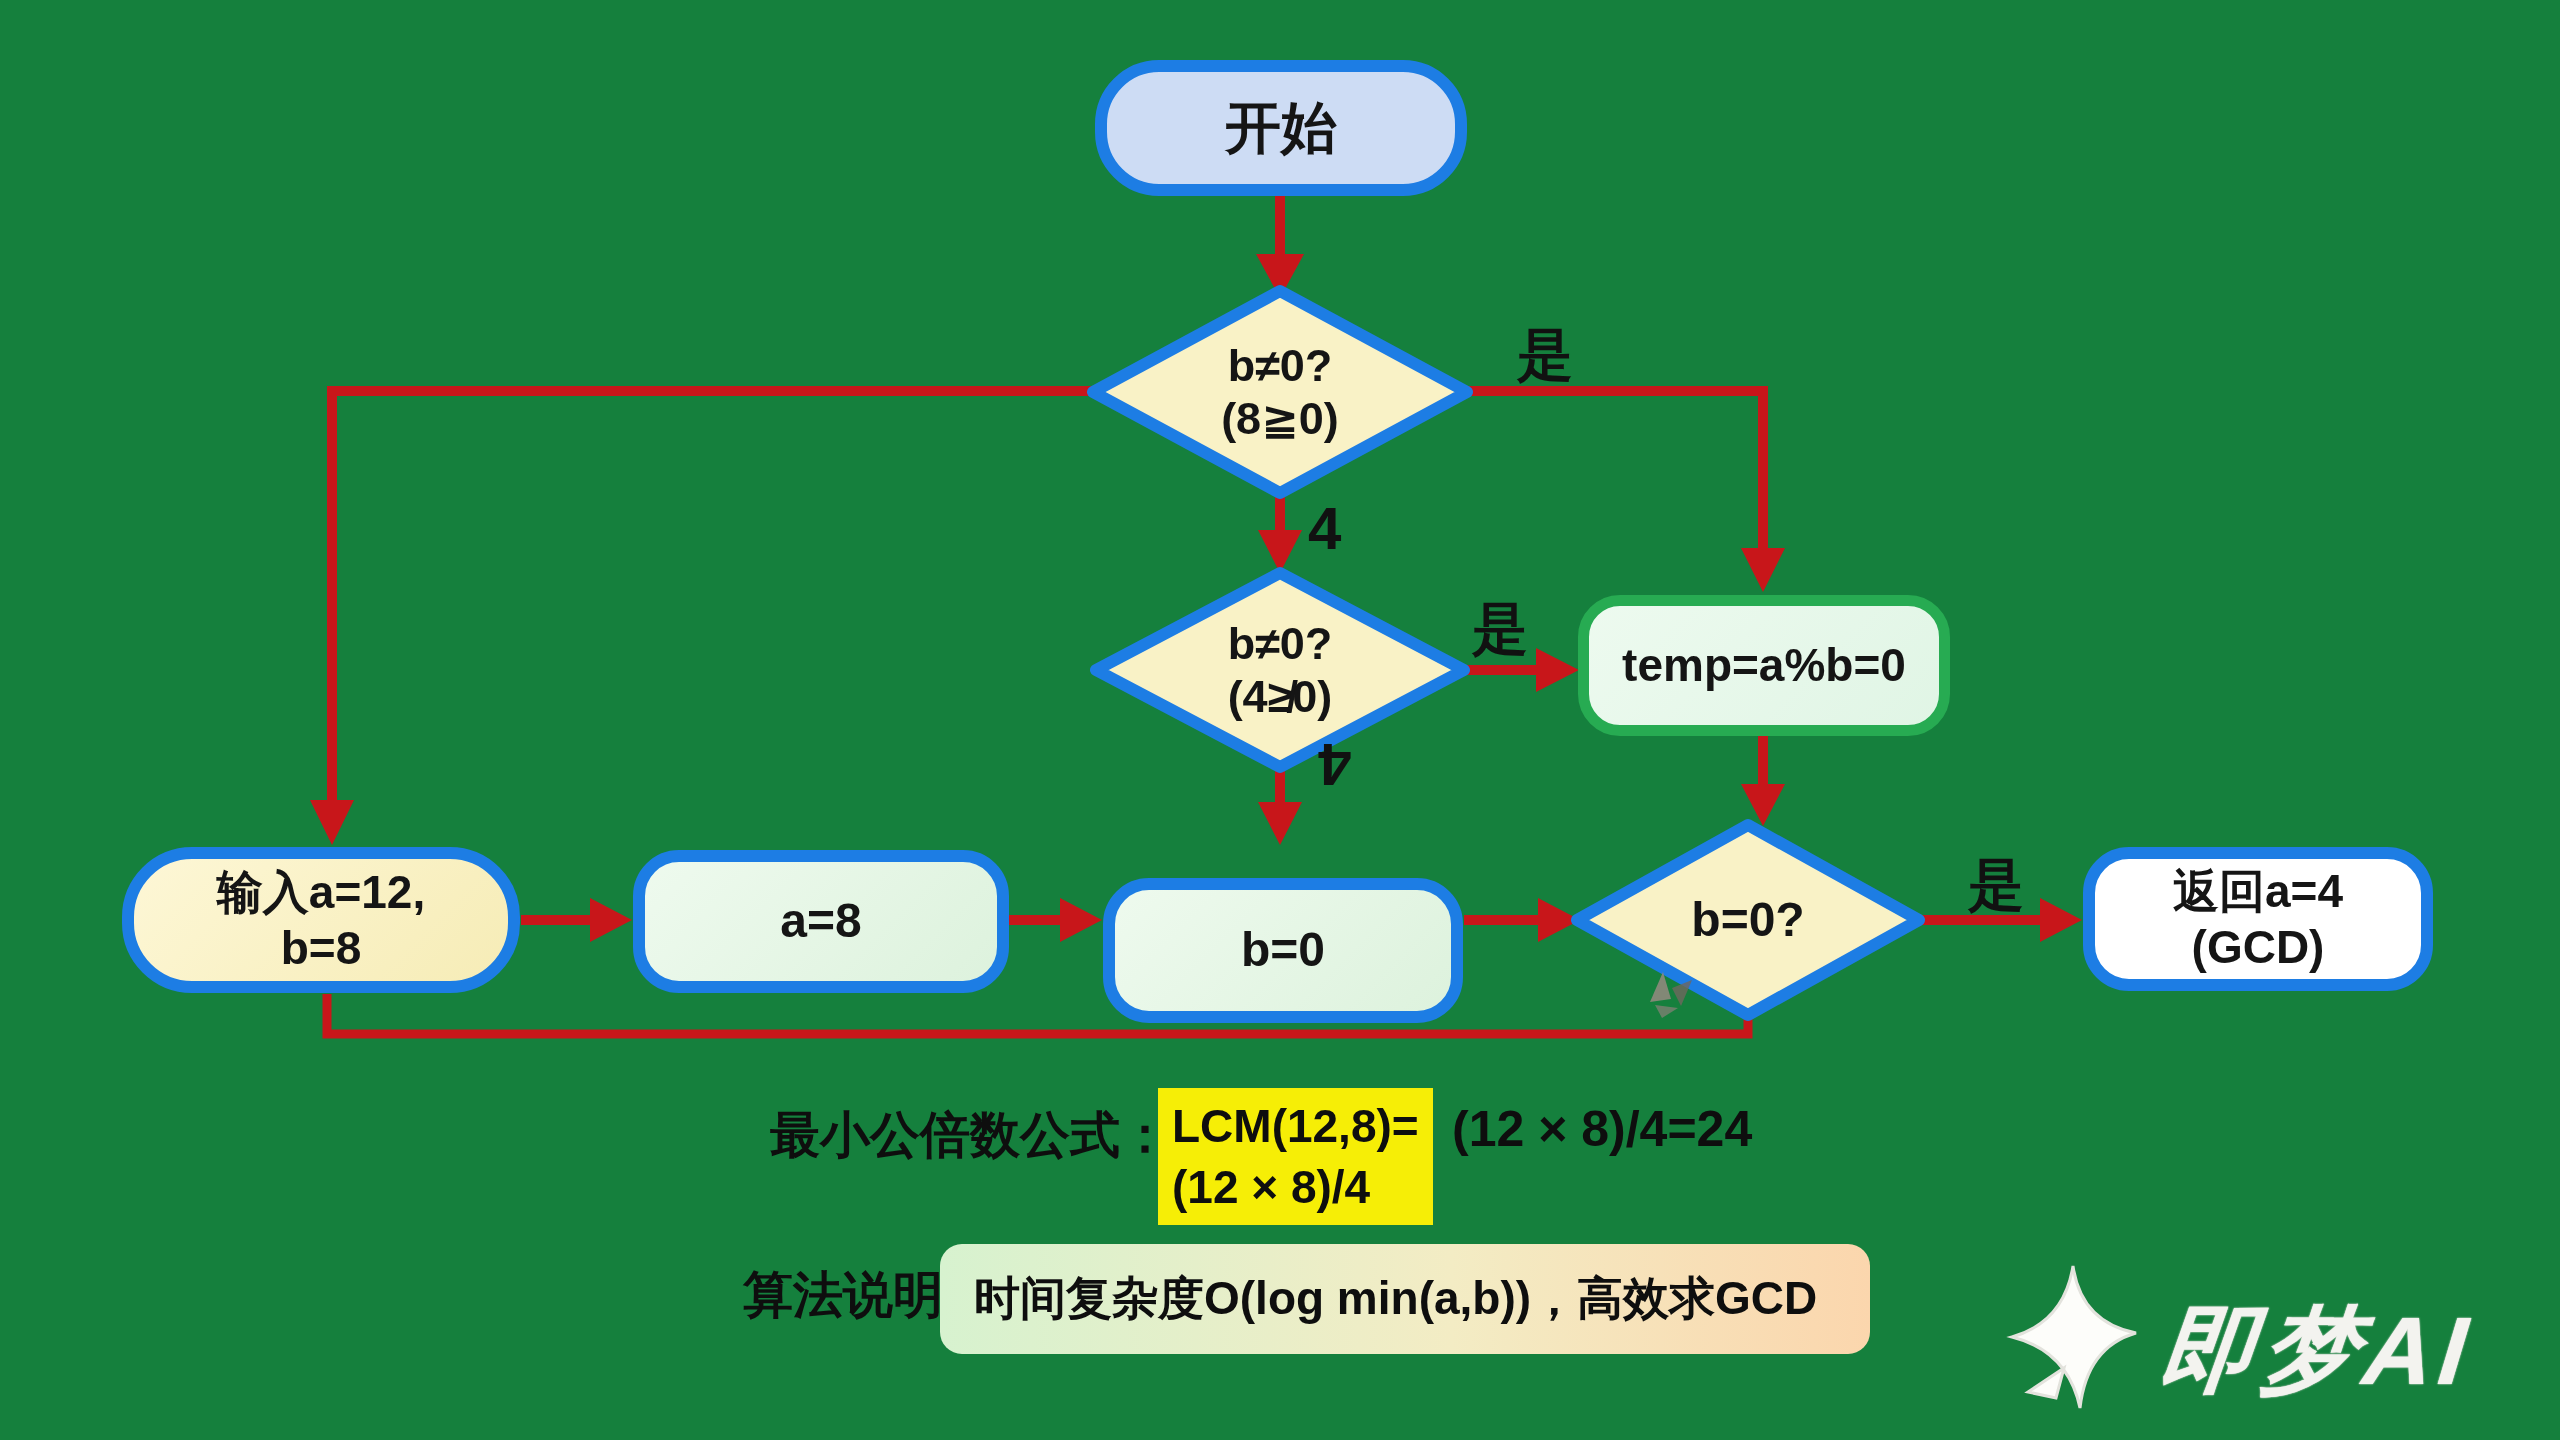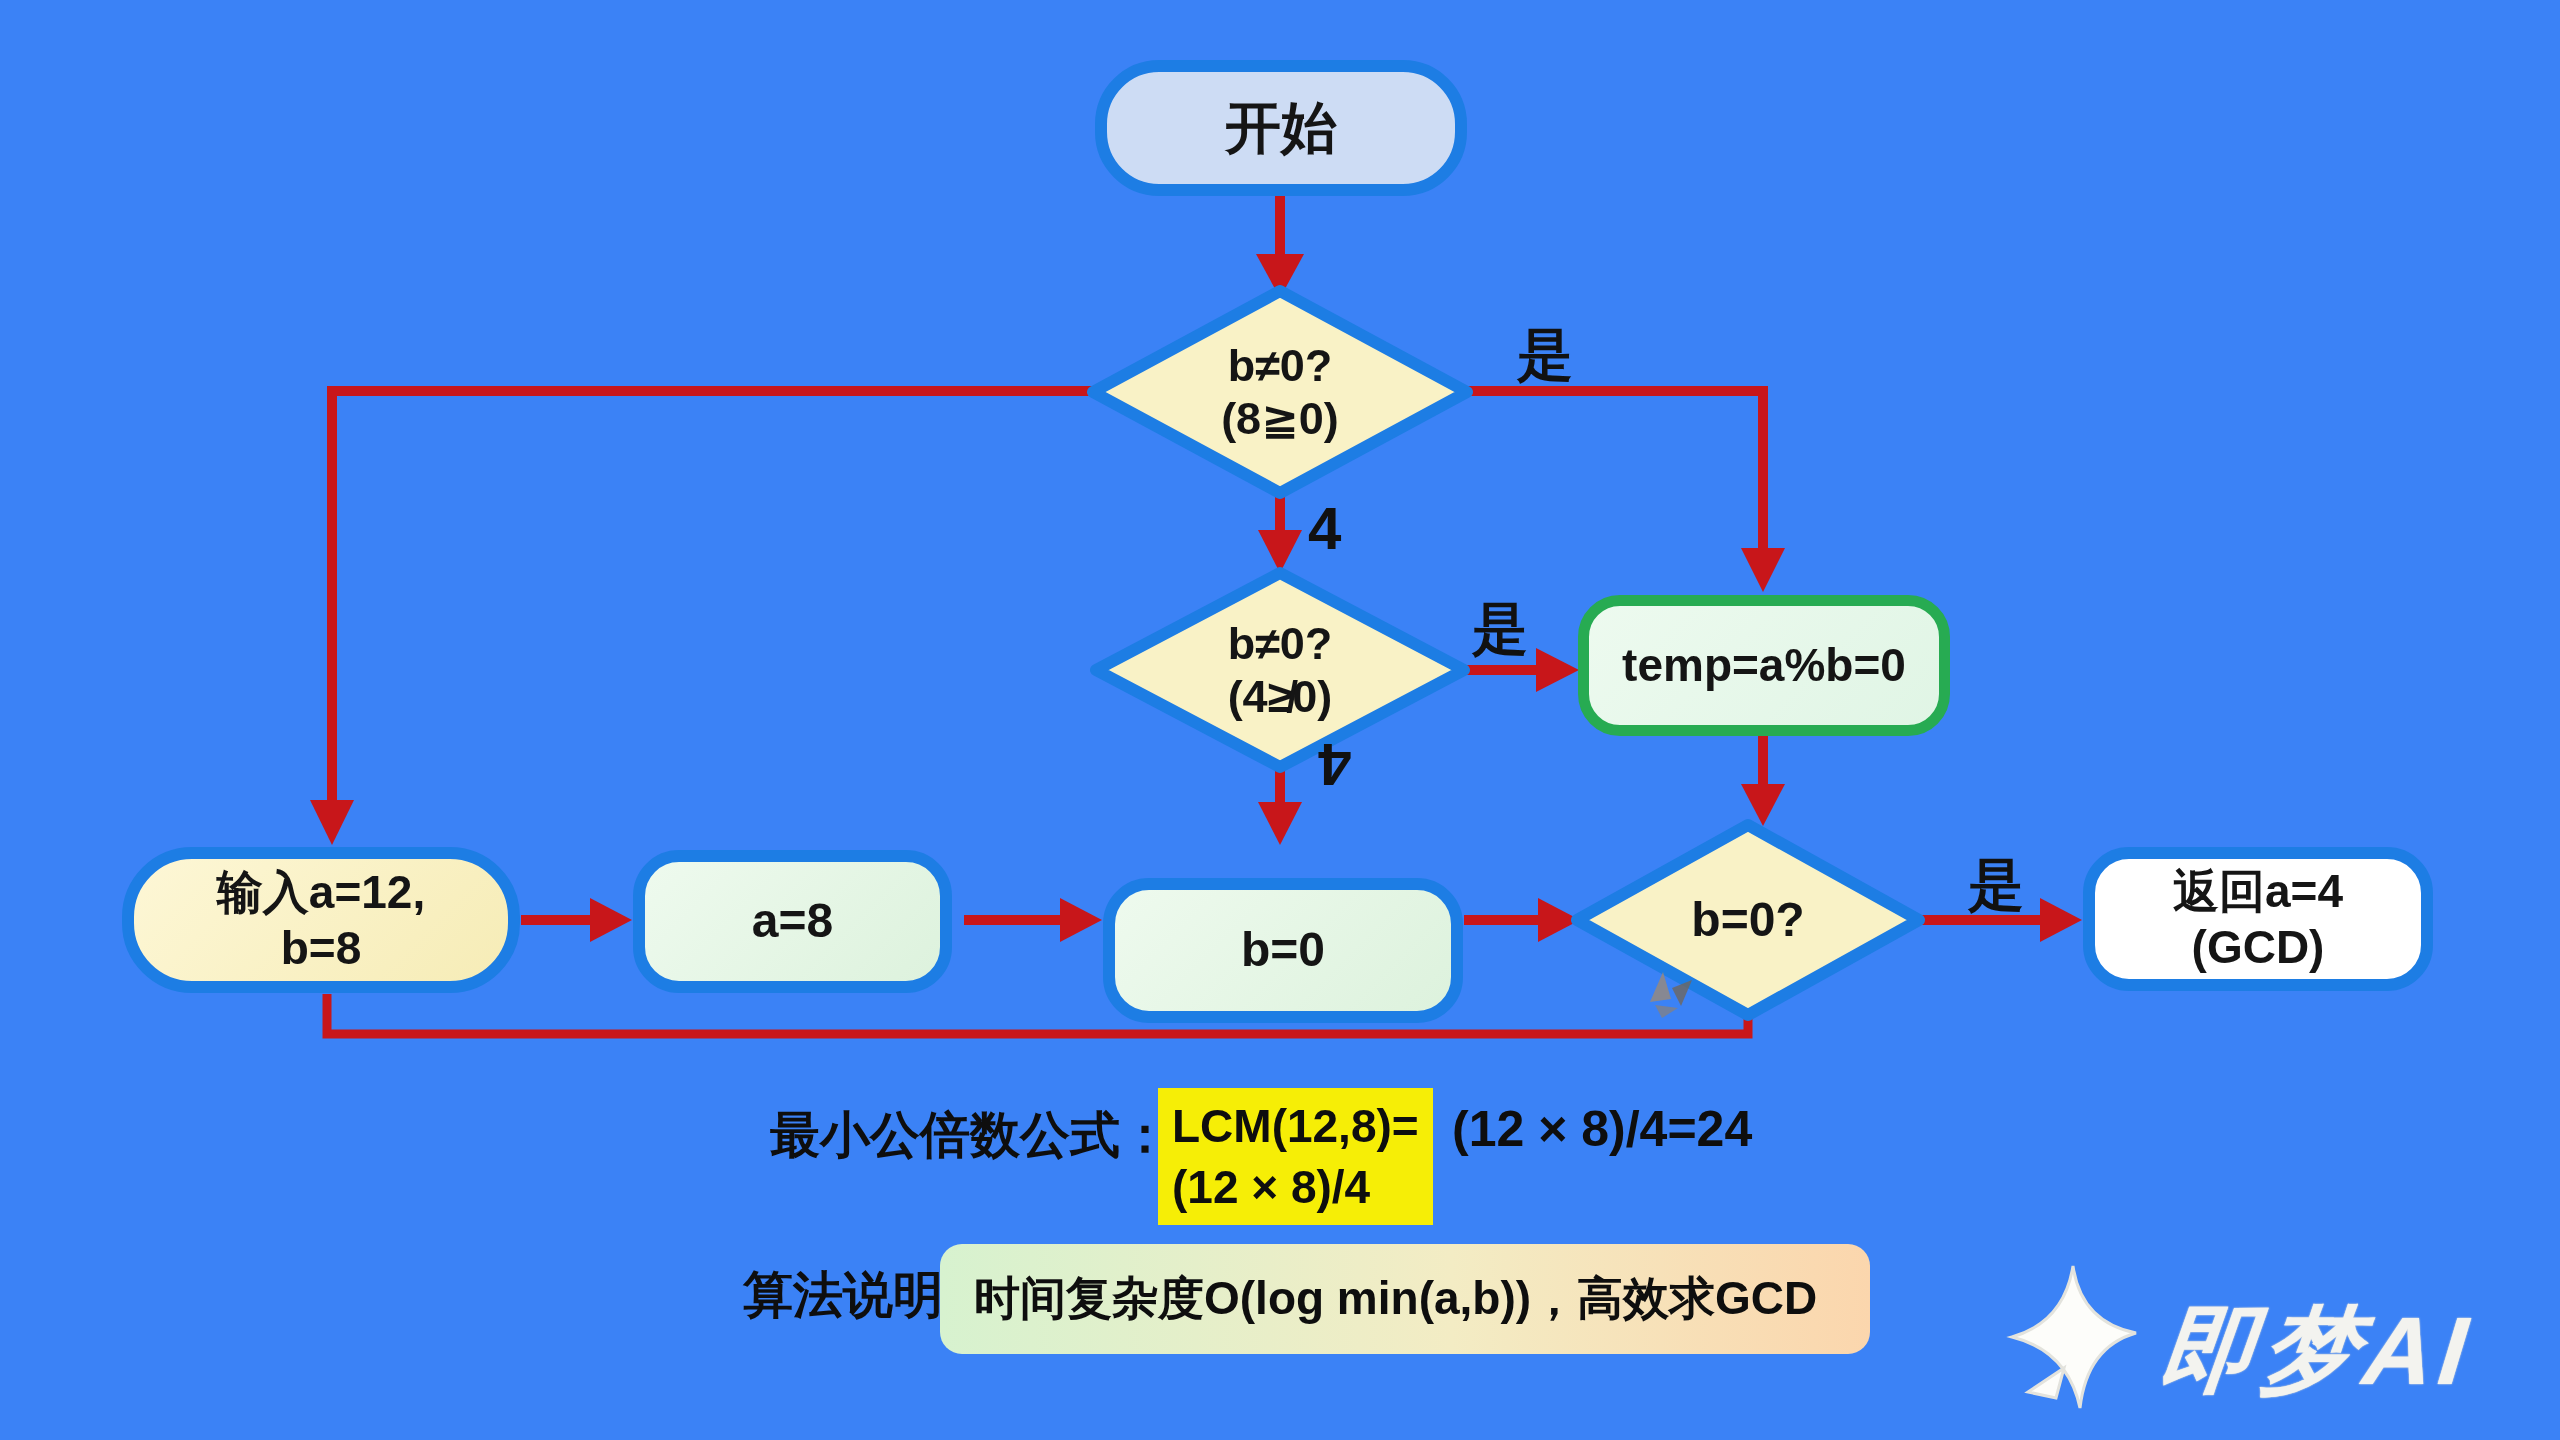--- a/index.html
+++ b/index.html
@@ -1,18 +1,18 @@
 <!DOCTYPE html>
 <html><head>
 <meta charset="utf-8">
 <style>
   html,body{margin:0;padding:0;background:#fbfbf7;}
   #stage{
     position:relative;width:2560px;height:1440px;overflow:hidden;
-    background:#3b82f6;
+    background:#15803d;
     font-family:"Liberation Sans","DejaVu Sans",sans-serif;
     color:#111;
   }
   .abs{position:absolute;box-sizing:border-box;}
   .node{
     display:flex;flex-direction:column;align-items:center;justify-content:center;
     text-align:center;font-weight:600;line-height:1.22;color:#151515;
   }
   .blue-border{border:12px solid #1d7de4;}
   .green-border{border:11px solid #27ab52;}
@@ -109,21 +109,21 @@
 
   <div class="abs diamond-text" style="left:1598px;top:848px;width:300px;height:144px;font-size:48px;">
     <span>b=0?</span>
   </div>
 
   <div class="abs node input-node blue-border" style="left:122px;top:847px;width:398px;height:146px;">
     <span>输入a=12,</span>
     <span>b=8</span>
   </div>
 
-  <div class="abs node proc-node blue-border" style="left:633px;top:850px;width:319px;height:143px;align-items:center;">
+  <div class="abs node proc-node blue-border" style="left:633px;top:850px;width:376px;height:143px;align-items:center;">
     <span>a=8</span>
   </div>
 
   <div class="abs node proc-node blue-border" style="left:1103px;top:848px;width:360px;height:145px;margin-top:30px;">
     <span>b=0</span>
   </div>
 
   <div class="abs node temp-node green-border" style="left:1578px;top:595px;width:372px;height:141px;">
     <span>temp=a%b=0</span>
   </div>

